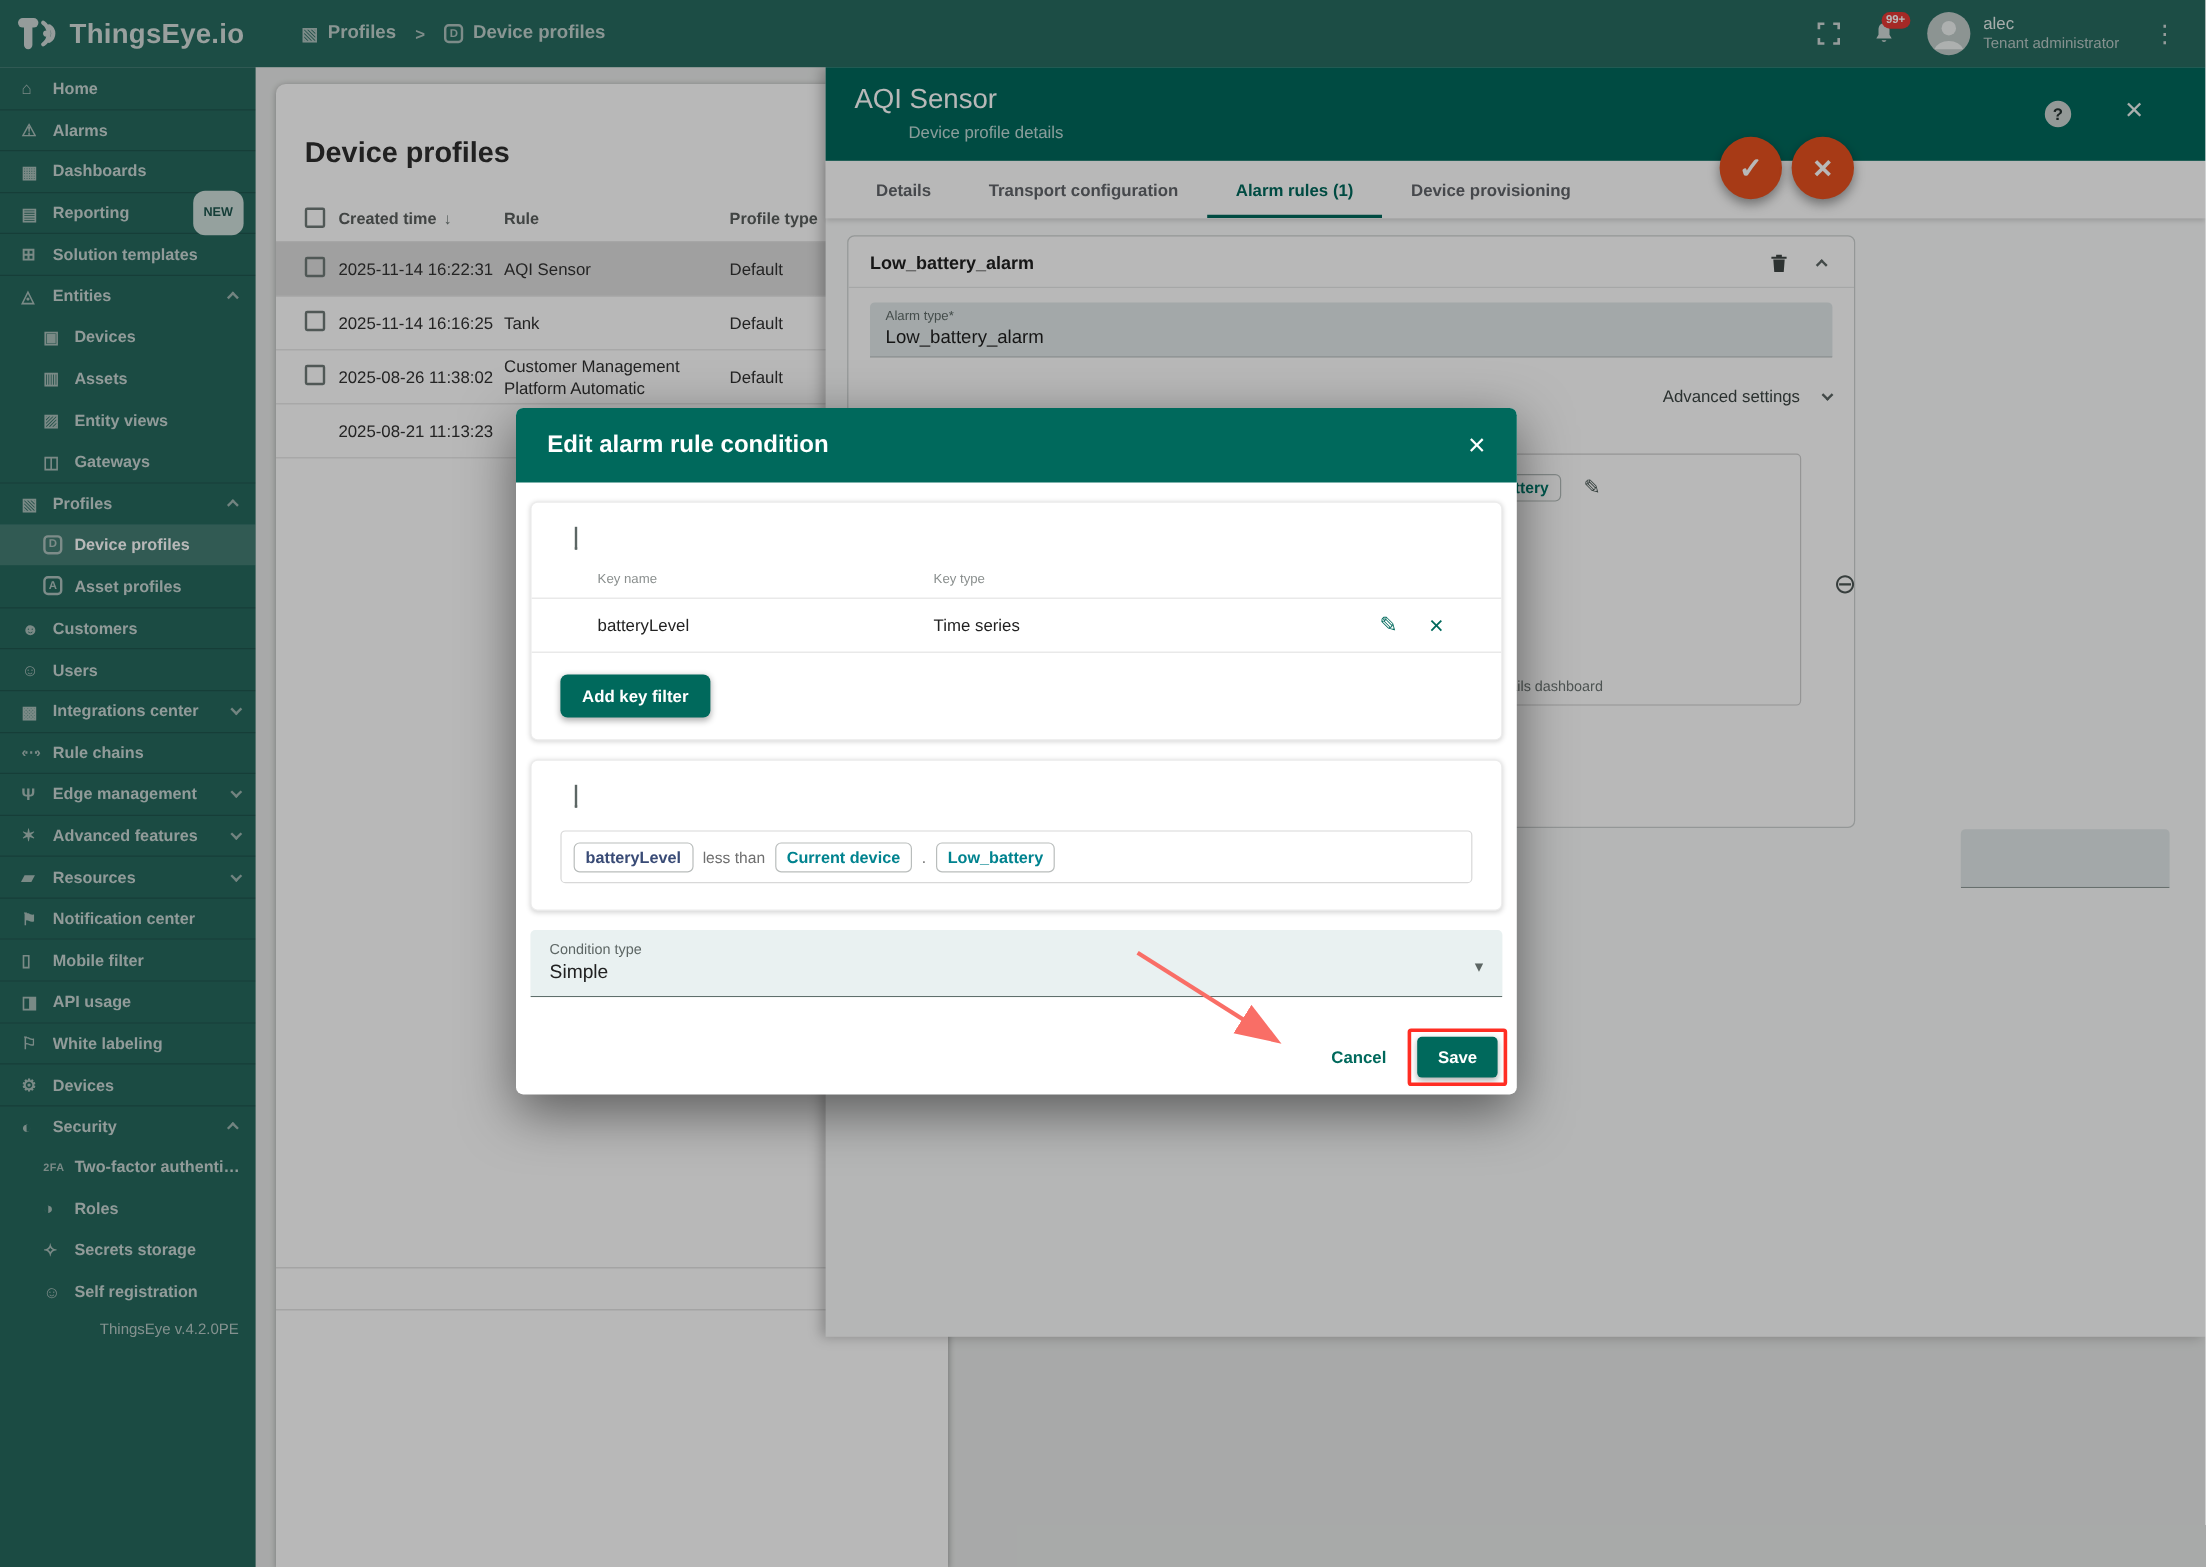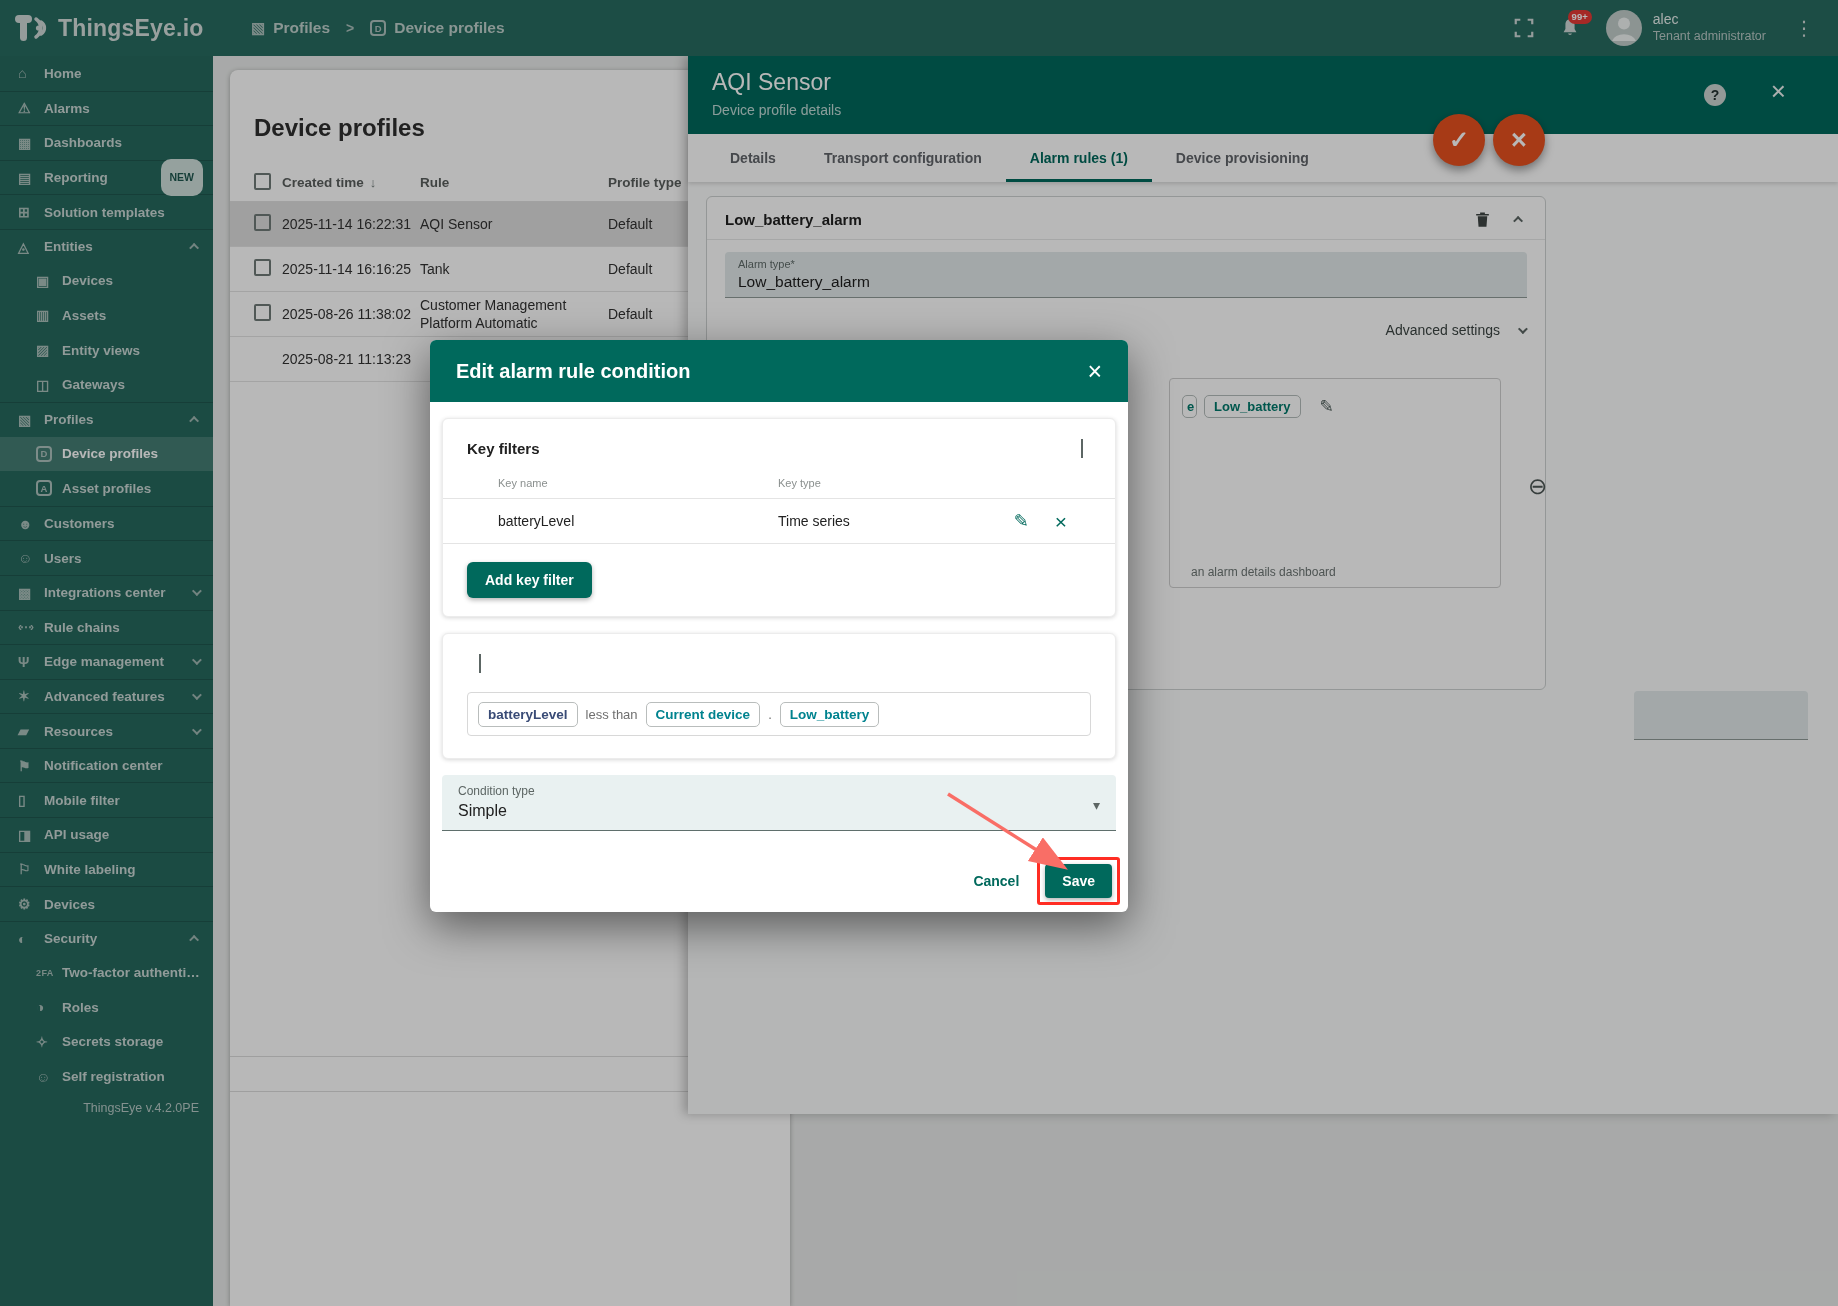--- a/index.html
+++ b/index.html
@@ -54,21 +54,21 @@
   .col-name{width:188px;flex:0 0 auto;padding-right:10px;line-height:1.3;}
   .col-type{flex:1;}
   .checkbox{width:17px;height:17px;border:2px solid #6f7a78;border-radius:2px;display:inline-block;cursor:pointer;}
   .sort-arrow{font-size:13px;color:#6f7a78;margin-left:6px;}
   .pagination-strip{position:absolute;left:0;right:0;top:986px;height:36px;border-top:1px solid #ddd;border-bottom:1px solid #ddd;}
 
   
   .panel{position:absolute;left:688px;top:56px;right:0;bottom:192px;background:#fbfcfc;box-shadow:-4px 0 10px rgba(0,0,0,.25);z-index:3;}
   .panel-header{height:78px;background:#00695c;color:#fff;padding:13px 24px;position:relative;}
   .panel-title{font-size:23px;font-weight:400;}
-  .panel-subtitle{font-size:14px;color:rgba(255,255,255,.75);margin-top:6px;}
+  .panel-subtitle{font-size:14px;color:rgba(255,255,255,.75);margin-top:6px;margin-left:45px;}
   .help-circle{position:absolute;right:112px;top:28px;width:22px;height:22px;border-radius:50%;background:#ccd4d2;color:#253230;font-size:14px;font-weight:800;display:flex;align-items:center;justify-content:center;cursor:pointer;}
   .panel-close{position:absolute;right:52px;top:20px;font-size:26px;color:#eef3f2;cursor:pointer;}
   .tabs{height:48px;background:#fff;display:flex;padding-left:18px;box-shadow:0 2px 4px rgba(0,0,0,.14);}
   .tab{padding:0 24px;display:flex;align-items:center;font-size:14px;font-weight:700;color:#61656a;cursor:pointer;white-space:nowrap;}
   .tab.active{color:#00695c;box-shadow:inset 0 -3px 0 #00695c;}
   .fab{position:absolute;width:52px;height:52px;border-radius:50%;background:#e8511f;color:#fff;display:flex;align-items:center;justify-content:center;font-size:24px;font-weight:700;box-shadow:0 4px 10px rgba(0,0,0,.4);cursor:pointer;z-index:4;}
   .fab.check{left:745px;top:58px;}
   .fab.x{left:805px;top:58px;font-size:27px;}
 
   .alarm-card{position:absolute;left:18px;top:140px;width:840px;height:494px;background:#fff;border:1px solid #cdd2d1;border-radius:6px;}
@@ -85,21 +85,21 @@
   .pchip.clip{max-width:15px;overflow:hidden;padding:3px 4px;}
   .panel-pencil{font-size:17px;color:#4b5a57;margin-left:12px;cursor:pointer;}
   .minus-circle{position:absolute;left:821px;top:276px;font-size:23px;color:#4d5755;cursor:pointer;}
   .mobile-field{position:absolute;left:464px;top:312px;width:174px;height:49px;background:#e2e9ea;border-bottom:1px solid #8f9a98;border-radius:4px 4px 0 0;cursor:pointer;}
   .dash-hint{position:absolute;left:484px;top:368px;font-size:12px;color:#6c7573;}
 
   
   .scrim{position:absolute;inset:0;background:rgba(0,0,0,.28);z-index:40;}
 
   
-  .modal{position:absolute;left:430px;top:340px;width:698px;height:572px;background:#fff;border-radius:6px;box-shadow:0 14px 44px rgba(0,0,0,.5);z-index:50;}
+  .modal{position:absolute;left:430px;top:340px;width:834px;height:572px;background:#fff;border-radius:6px;box-shadow:0 14px 44px rgba(0,0,0,.5);z-index:50;}
   .modal-header{height:62px;background:#00695c;border-radius:6px 6px 0 0;display:flex;align-items:center;padding:0 26px;}
   .modal-title{font-size:20px;font-weight:700;color:#fff;flex:1;}
   .modal-close{font-size:25px;color:#fff;cursor:pointer;line-height:1;}
   .mcard{margin:16px 12px 0;border:1px solid #ececec;border-radius:6px;box-shadow:0 1px 4px rgba(0,0,0,.16);padding:16px 0 14px;background:#fff;}
   .mcard-head{display:flex;align-items:center;padding:0 24px;}
   .mcard-title{font-size:15px;font-weight:700;color:#212121;flex:1;}
   .collapse-chev{cursor:pointer;padding:4px;}
   .kf-thead{display:flex;align-items:center;font-size:11px;color:#8a8f8e;padding:16px 48px 9px 55px;border-bottom:1px solid #e4e4e4;}
   .kf-col1{width:280px;flex:0 0 auto;}
   .kf-col2{flex:1;}
@@ -404,21 +404,20 @@
   <div class="scrim"></div>
 
   <div class="modal">
     <div class="modal-header">
       <span class="modal-title">Edit alarm rule condition</span>
       <span class="modal-close">×</span>
     </div>
 
     <div class="mcard">
       <div class="mcard-head">
-        <span class="mcard-title">Key filters</span>
         <span class="collapse-chev"><span class="chev up dark"></span></span>
       </div>
       <div class="kf-thead">
         <span class="kf-col1">Key name</span>
         <span class="kf-col2">Key type</span>
       </div>
       <div class="kf-row">
         <span class="kf-col1">batteryLevel</span>
         <span class="kf-col2">Time series</span>
         <span class="kf-icon">✎</span>

